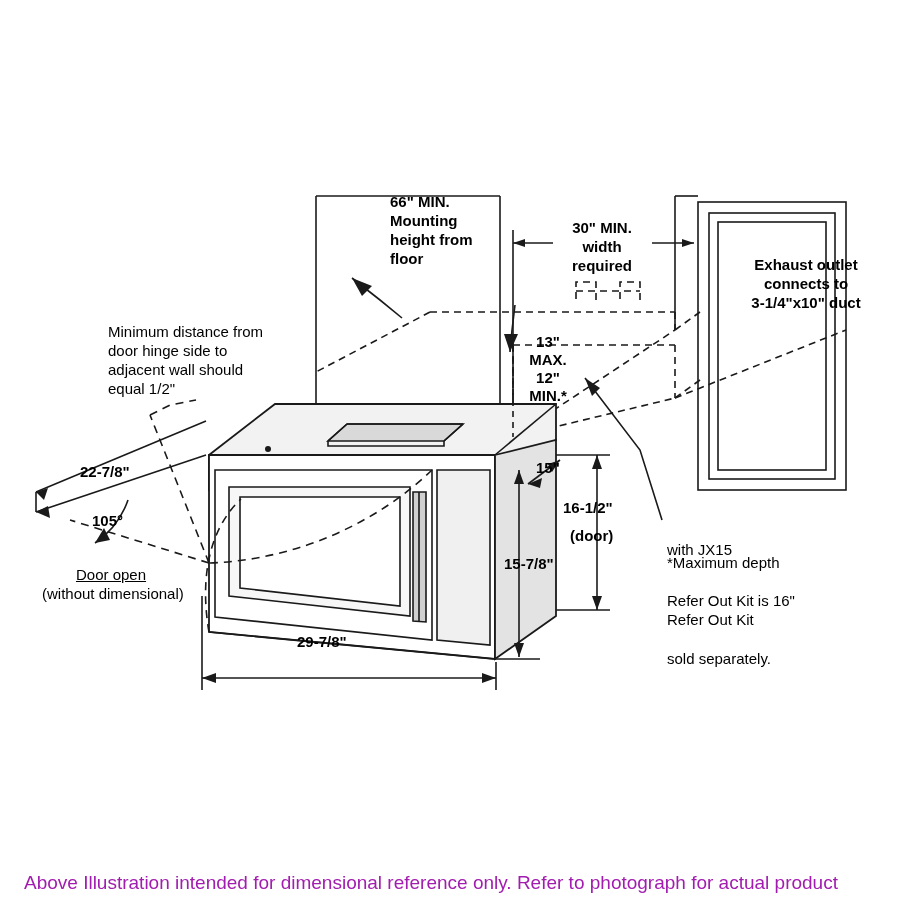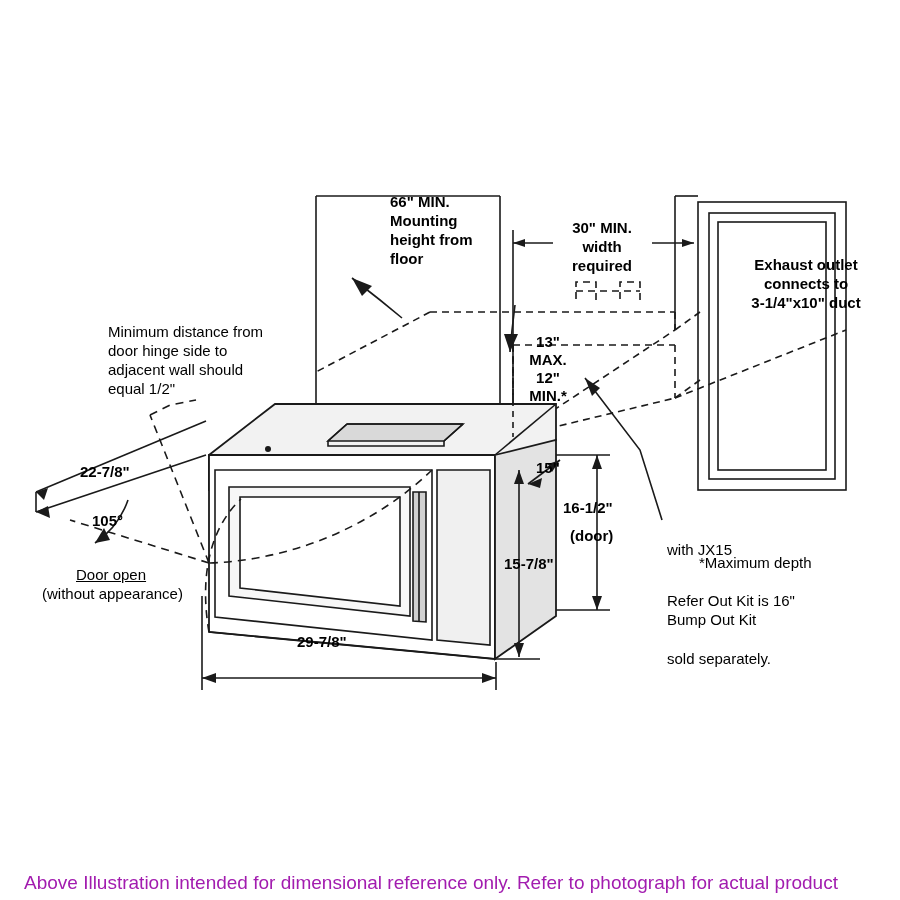--- a/index.html
+++ b/index.html
@@ -190,37 +190,37 @@
 
   <div class="lbl" style="left:108px; top:322px; width:230px;">Minimum distance from
 door hinge side to
 adjacent wall should
 equal 1/2"</div>
 
   <div class="lbl bold" style="left:80px; top:462px;">22-7/8"</div>
 
   <div class="lbl bold" style="left:92px; top:511px;">105°</div>
   <div class="lbl" style="left:76px; top:565px;text-decoration:underline;">Door open</div>
-  <div class="lbl" style="left:42px; top:584px;">(without appearance)</div>
+  <div class="lbl" style="left:42px; top:584px;">(without dimensional)</div>
 
   <div class="lbl bold" style="left:297px; top:632px;">29-7/8"</div>
 
   <div class="lbl bold center" style="left:522px; top:333px; width:52px; line-height:18px;">13"
 MAX.
 12"
 MIN.*</div>
 
   <div class="lbl bold" style="left:536px; top:458px;">15"</div>
 
   <div class="lbl bold" style="left:563px; top:498px;">16-1/2"</div>
   <div class="lbl bold" style="left:570px; top:526px;">(door)</div>
 
   <div class="lbl bold" style="left:504px; top:554px;">15-7/8"</div>
 
-  <div class="lbl" style="left:699px; top:553px;">*Maximum depth</div>
+  <div class="lbl" style="left:667px; top:553px;">*Maximum depth</div>
   <div class="lbl" style="left:667px; top:540px;">with JX15</div>
   <div class="lbl" style="left:667px; top:591px;"><span>Refer Out Kit is </span><span class="bold">16"</span></div>
-  <div class="lbl" style="left:667px; top:610px;">Bump Out Kit</div>
+  <div class="lbl" style="left:667px; top:610px;">Refer Out Kit</div>
   <div class="lbl" style="left:667px; top:629px;margin-top:20px;">sold separately.</div>
 
   <div class="footnote">Above Illustration intended for dimensional reference only. Refer to photograph for actual product appearance.</div>
 
 </div>
 
 </body></html>

